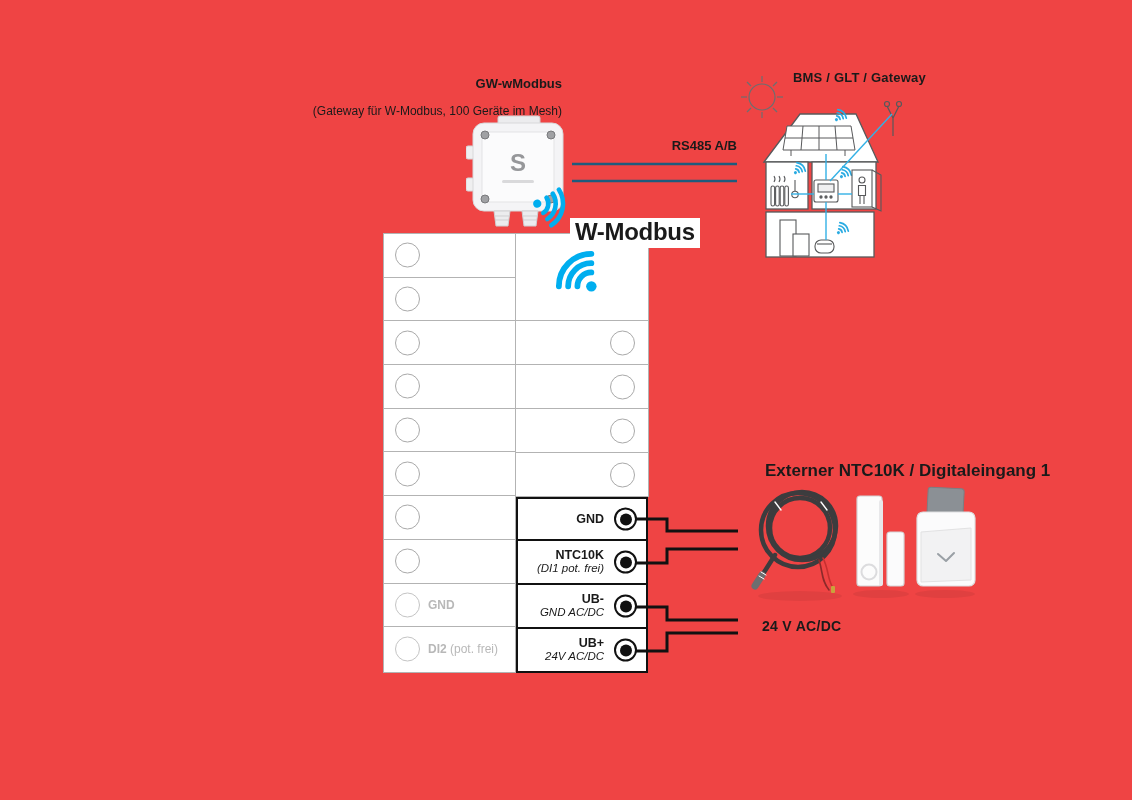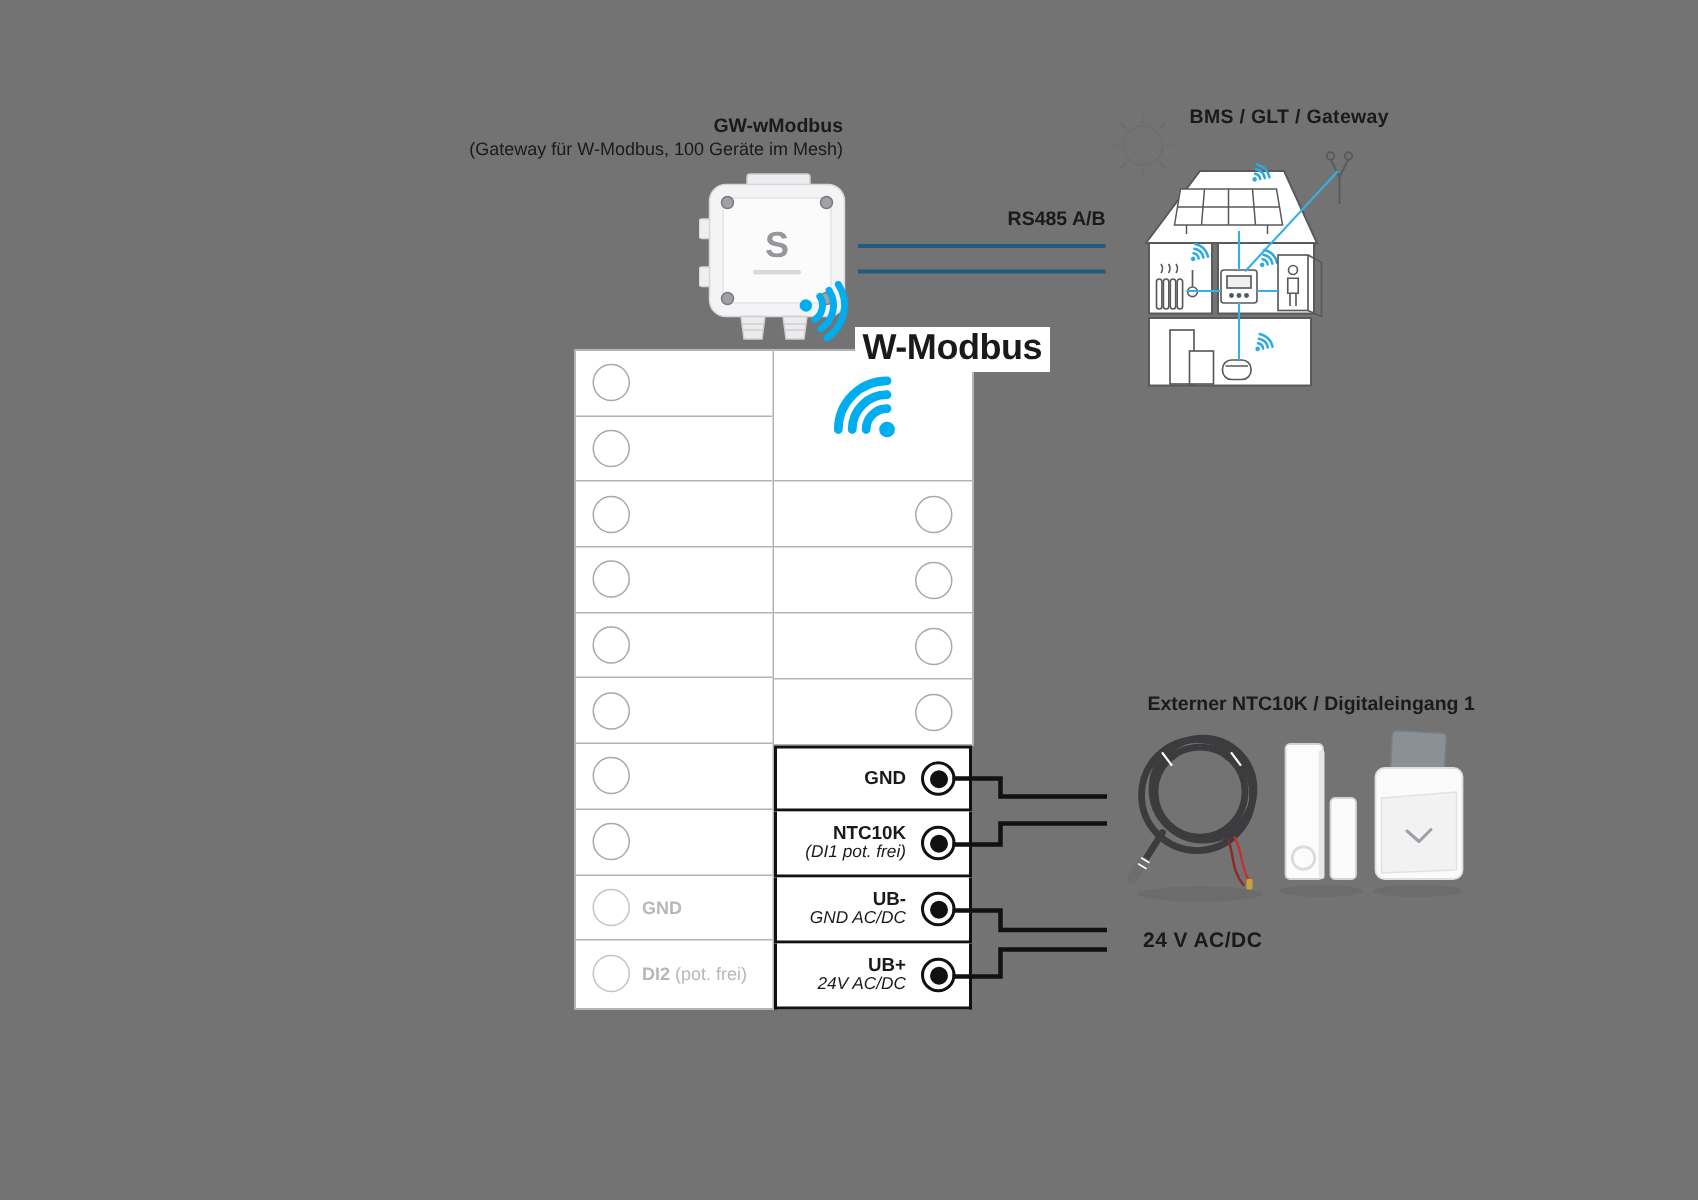--- a/index.html
+++ b/index.html
@@ -1,26 +1,26 @@
 <!DOCTYPE html>
 <html><head>
 <meta charset="utf-8">
 <style>
   html,body{margin:0;padding:0;background:#ffffff;}
   body{font-family:"Liberation Sans", sans-serif; color:#1a1a1a;}
-  .canvas{position:relative;width:1132px;height:800px;background:#737373;overflow:hidden;}
+  .canvas{position:relative;width:1132px;height:800px;background:#ef4444;overflow:hidden;}
 
   
   .gw-label{position:absolute;left:230px;top:76px;width:332px;text-align:right;line-height:1.25;}
   .gw-label .t1{font-weight:bold;font-size:13px;}
-  .gw-label .t2{font-size:12px;}
+  .gw-label .t2{font-size:12px;margin-top:12px;}
   .rs485-label{position:absolute;left:565px;top:138px;width:172px;text-align:right;font-weight:bold;font-size:13px;}
   .bms-label{position:absolute;left:793px;top:70px;font-weight:bold;font-size:13px;letter-spacing:.2px;}
   .wmodbus-label{position:absolute;left:570px;top:218px;font-weight:bold;font-size:24px;letter-spacing:-0.3px;background:#fff;padding:0 5px 2px 5px;z-index:7;}
-  .ext-label{position:absolute;left:765px;top:461px;font-weight:bold;font-size:13px;}
+  .ext-label{position:absolute;left:765px;top:461px;font-weight:bold;font-size:17px;}
   .power-label{position:absolute;left:762px;top:618px;font-weight:bold;font-size:14px;letter-spacing:.3px;}
 
   
   .tbl-left{position:absolute;left:383px;top:233px;width:133px;height:440px;border:1.5px solid #b3b3b3;box-sizing:border-box;z-index:1;background:#fff;}
   .tbl-left .lrow{position:relative;height:43.7px;border-bottom:1px solid #b3b3b3;box-sizing:border-box;}
   .tbl-left .lrow:last-child{border-bottom:none;}
   .lcircle{position:absolute;left:11px;top:50%;transform:translateY(-50%);width:25px;height:25px;border:1.5px solid #a9a9a9;border-radius:50%;box-sizing:border-box;background:#fff;}
   .lrow.muted .lcircle{border-color:#c4c4c4;}
   .lrow .mlabel{position:absolute;left:44px;top:50%;transform:translateY(-50%);font-size:12px;color:#b8b8b8;white-space:nowrap;}
   .lrow .mlabel b{font-weight:bold;}

